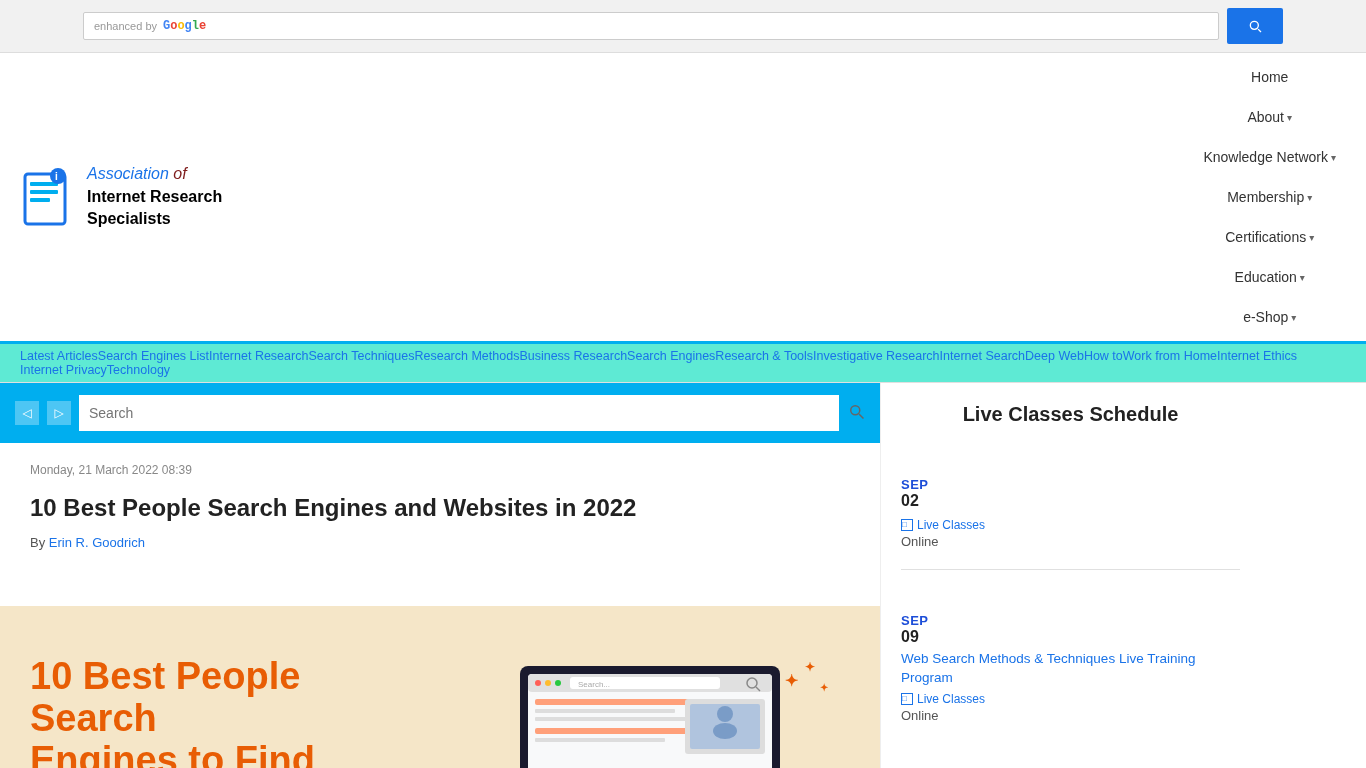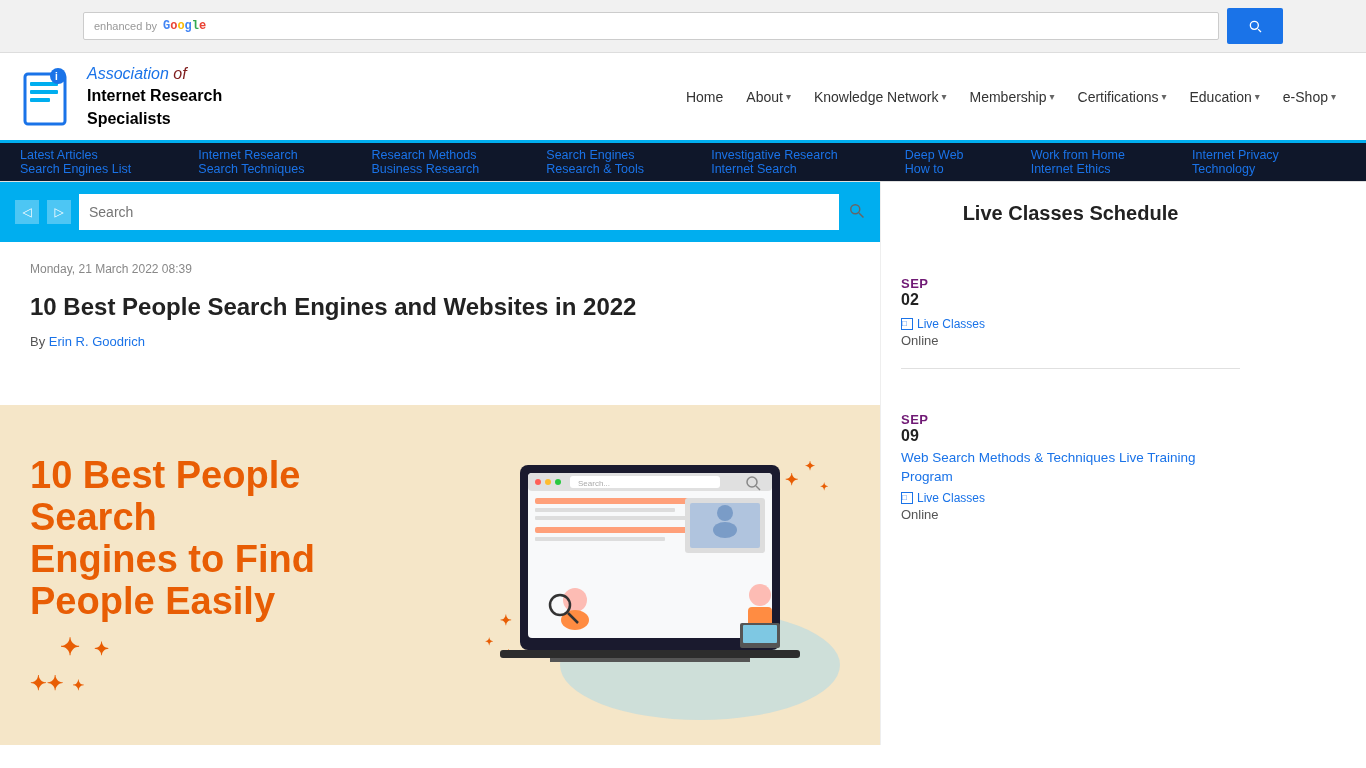--- a/index.html
+++ b/index.html
@@ -88,48 +88,48 @@
       font-size: 16px;
       color: #333;
       line-height: 1.4;
     }
     .logo-text strong { color: #000; }
     .logo-text em { color: #1a73e8; font-style: italic; }
 
     .nav-menu {
       display: flex;
       align-items: center;
-      gap: 3px;
+      gap: 12px;
       list-style: none;
+      flex-direction: column;
     }
     .nav-menu li {
       position: relative;
     }
     .nav-menu li a {
       text-decoration: none;
       color: #333;
       font-size: 14px;
       padding: 6px 10px;
       display: flex;
       align-items: center;
       gap: 3px;
     }
     .nav-arrow { font-size: 10px; color: #666; }
 
     
     .links-bar {
-      background: #0f172a;
+      background: #5eead4;
       border-bottom: 1px solid #e0e0e0;
       padding: 5px 20px;
       display: flex;
       flex-wrap: wrap;
       gap: 0;
       overflow: hidden;
       max-height: 50px;
-      flex-direction: column;
     }
     .links-bar a {
       color: #1a73e8;
       text-decoration: none;
       font-size: 12.5px;
       white-space: nowrap;
     }
 
     
     .main-layout {
@@ -257,21 +257,21 @@
       margin-bottom: 20px;
       padding-bottom: 8px;
       text-align: center;
     }
 
     .schedule-item {
       margin-bottom: 20px;
     }
     .schedule-month {
       font-size: 13px;
-      color: #701a75;
+      color: #1d4ed8;
       font-weight: bold;
       text-transform: uppercase;
       letter-spacing: 0.5px;
       margin-top: 43px;
     }
     .schedule-day {
       font-size: 16px;
       font-weight: bold;
       color: #222;
       margin-bottom: 4px;

